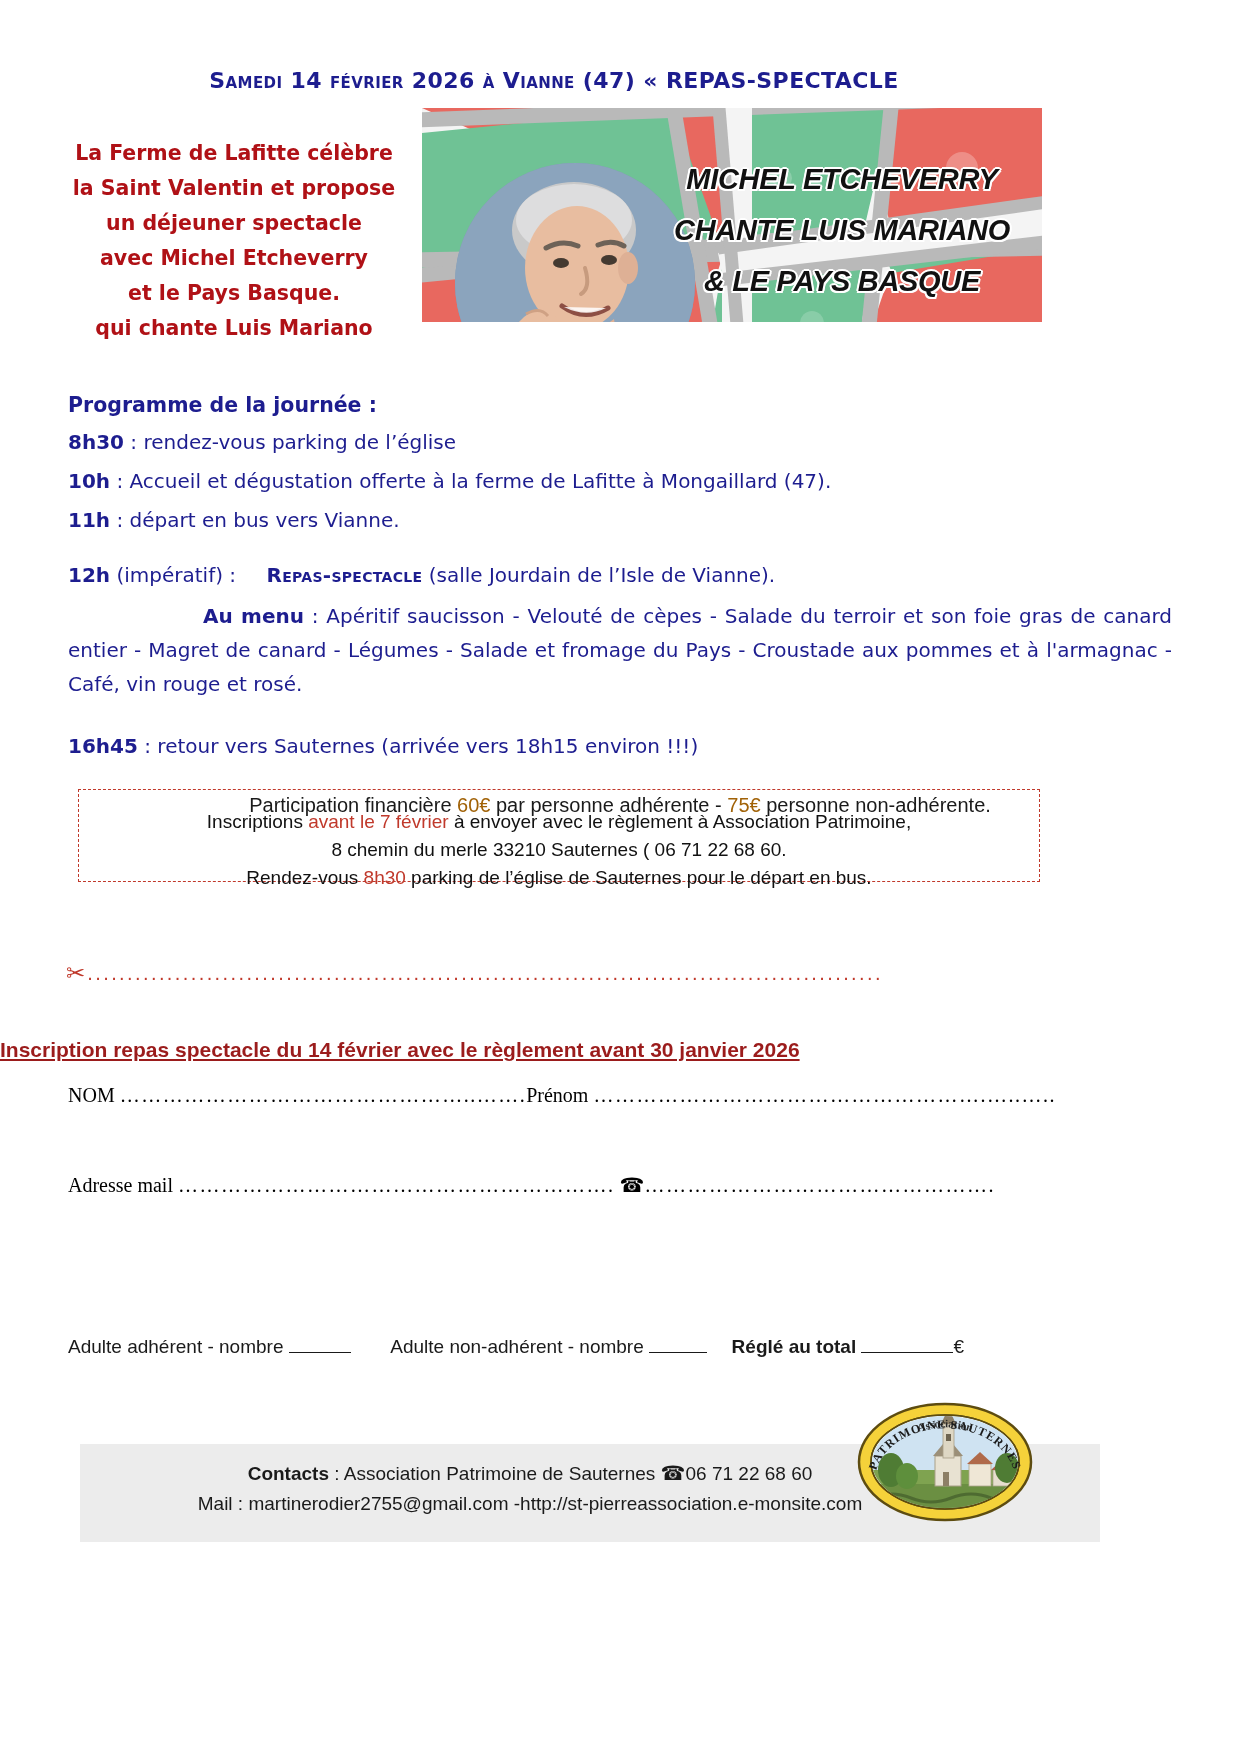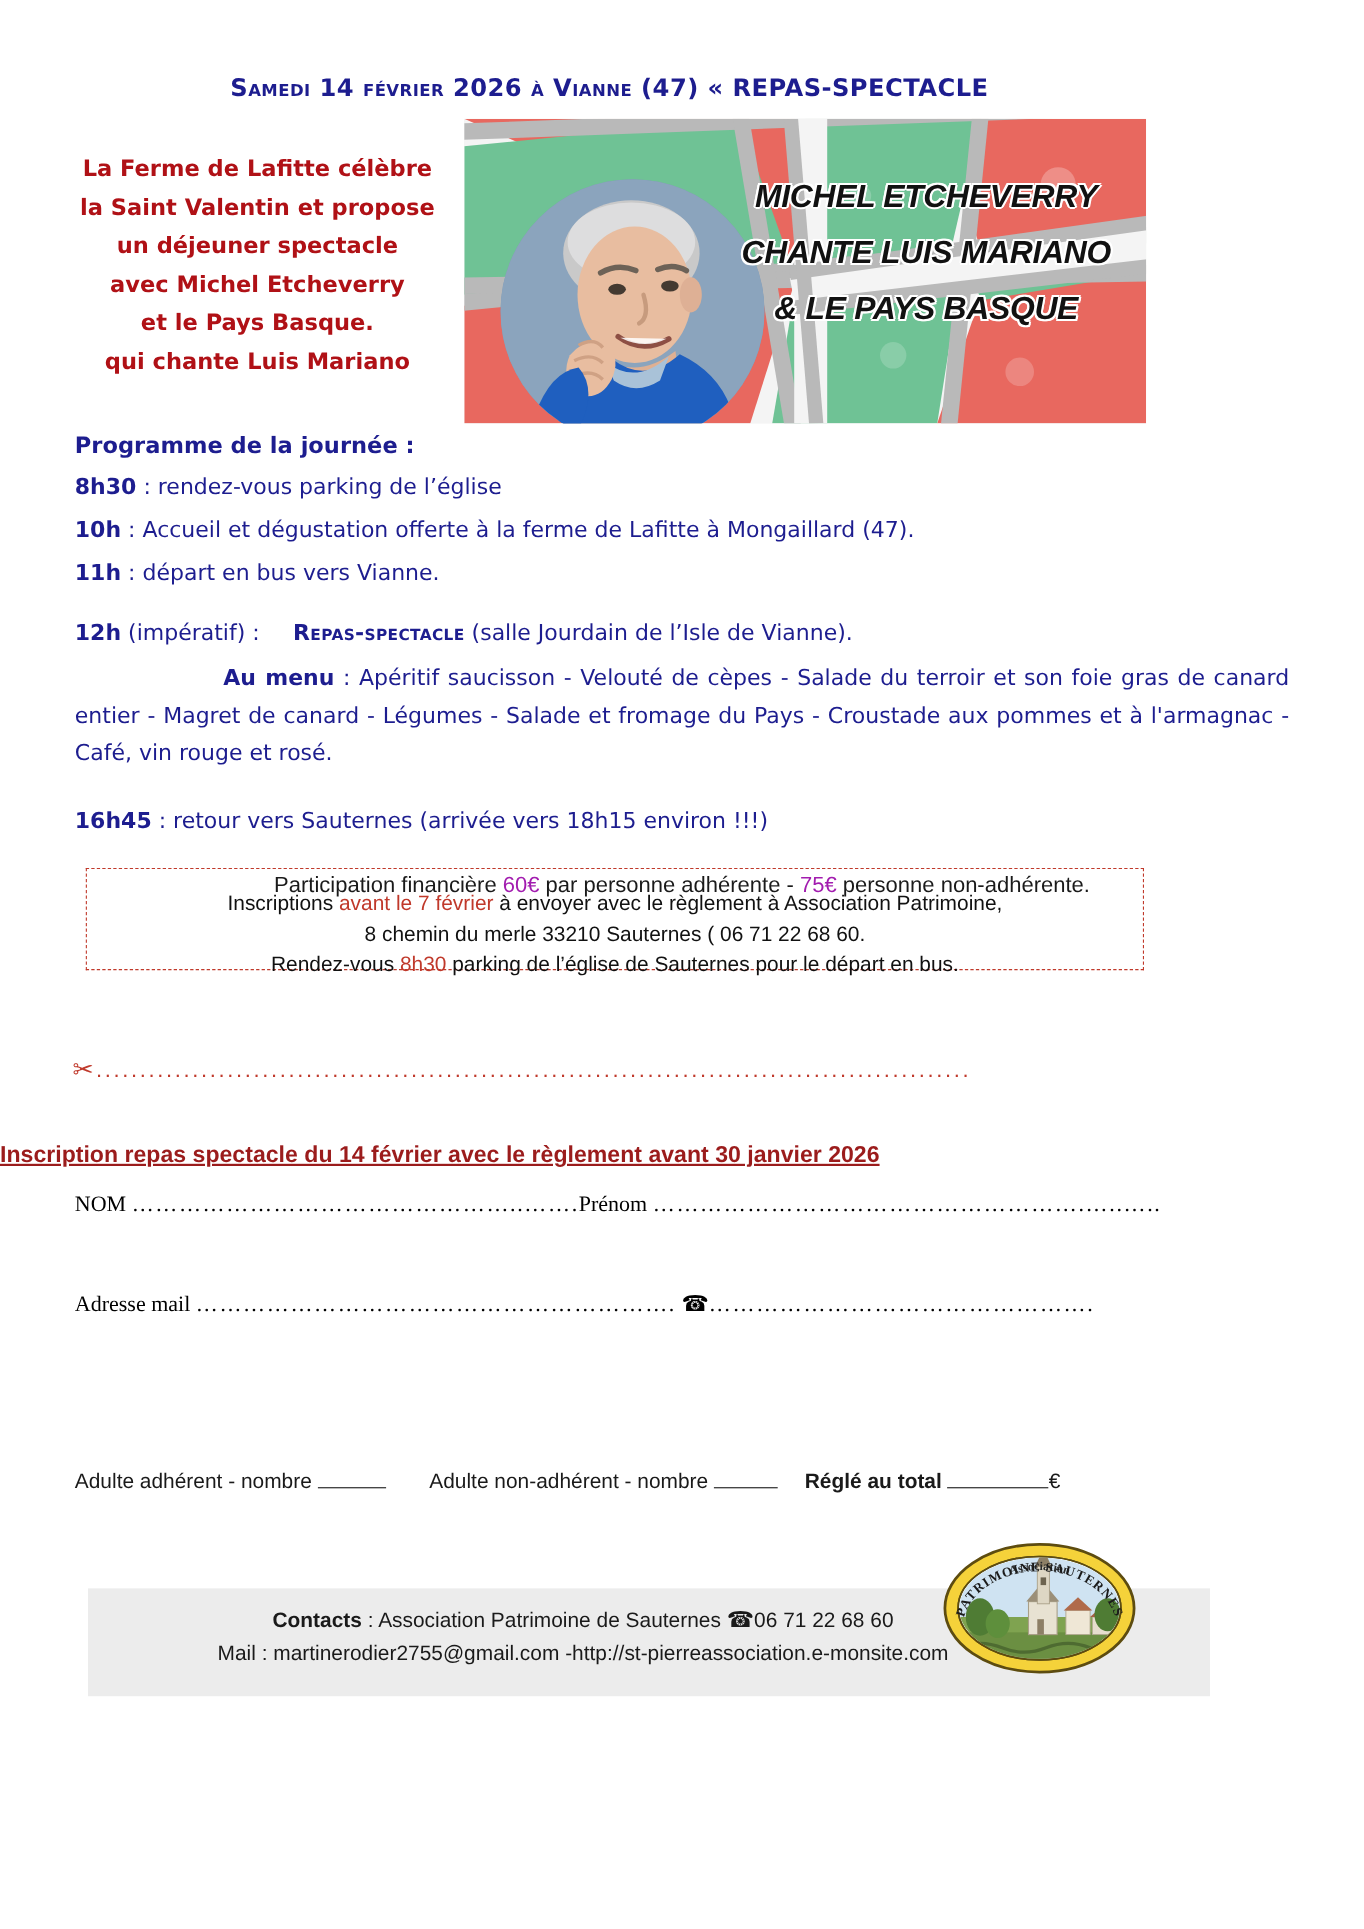--- a/index.html
+++ b/index.html
@@ -49,21 +49,21 @@
     line-height: 35px;
     font-family: "DejaVu Sans", sans-serif;
   }
 
   
   .banner {
     position: absolute;
     top: 108px;
     left: 422px;
     width: 620px;
-    height: 277px;
+    height: 214px;
     overflow: hidden;
     background: #f2f2f2;
   }
   .banner svg { display: block; }
   .banner-text {
     position: absolute;
     top: 46px;
     left: 225px;
     width: 390px;
     text-align: center;
@@ -125,21 +125,21 @@
     color: #1d1d8f;
   }
 
   .participation {
     margin-top: 32px;
     text-align: center;
     color: #1a1a1a;
     font-size: 20px;
     font-family: "Liberation Sans", sans-serif;
   }
-  .eur { color: #a21caf; }
+  .eur { color: #a16207; }
 
   
   .dashed-box {
     position: absolute;
     top: 789px;
     left: 78px;
     width: 962px;
     height: 93px;
     border: 1.5px dashed #c0392b;
     box-sizing: border-box;

